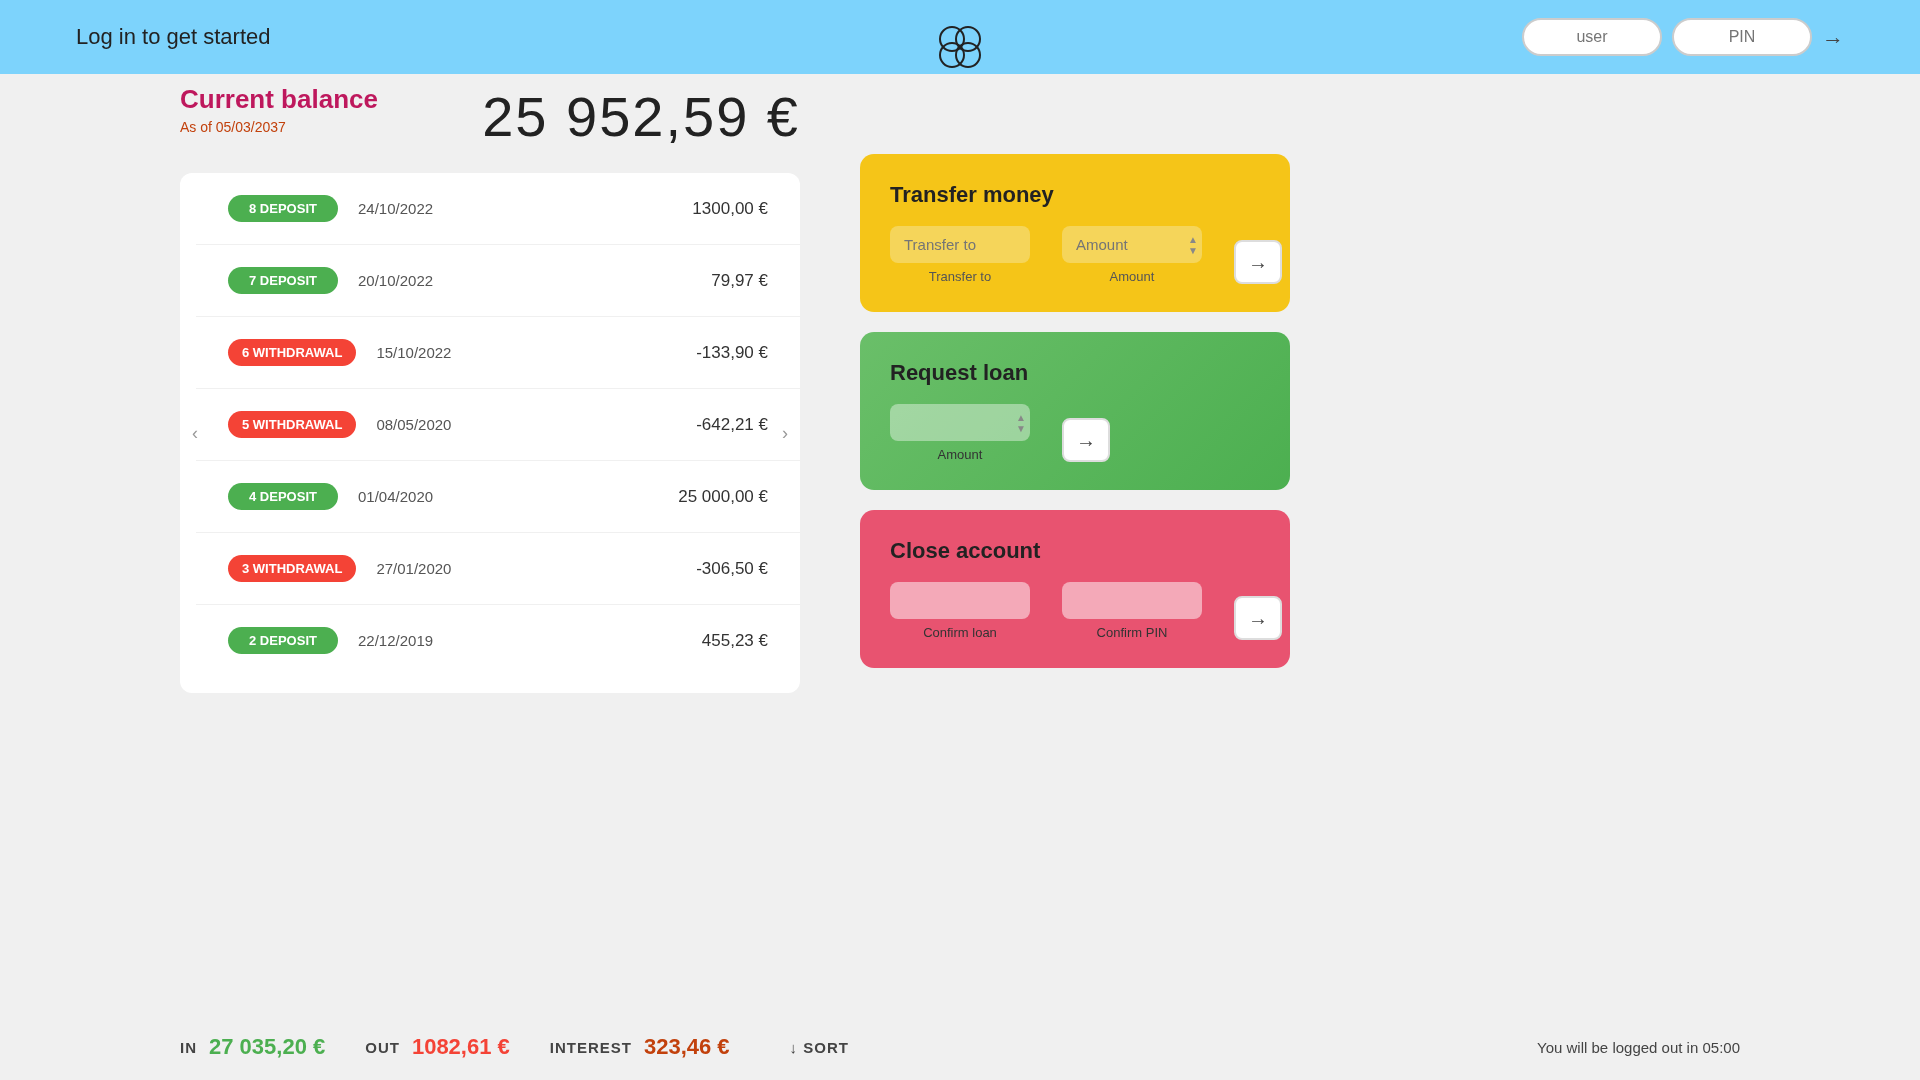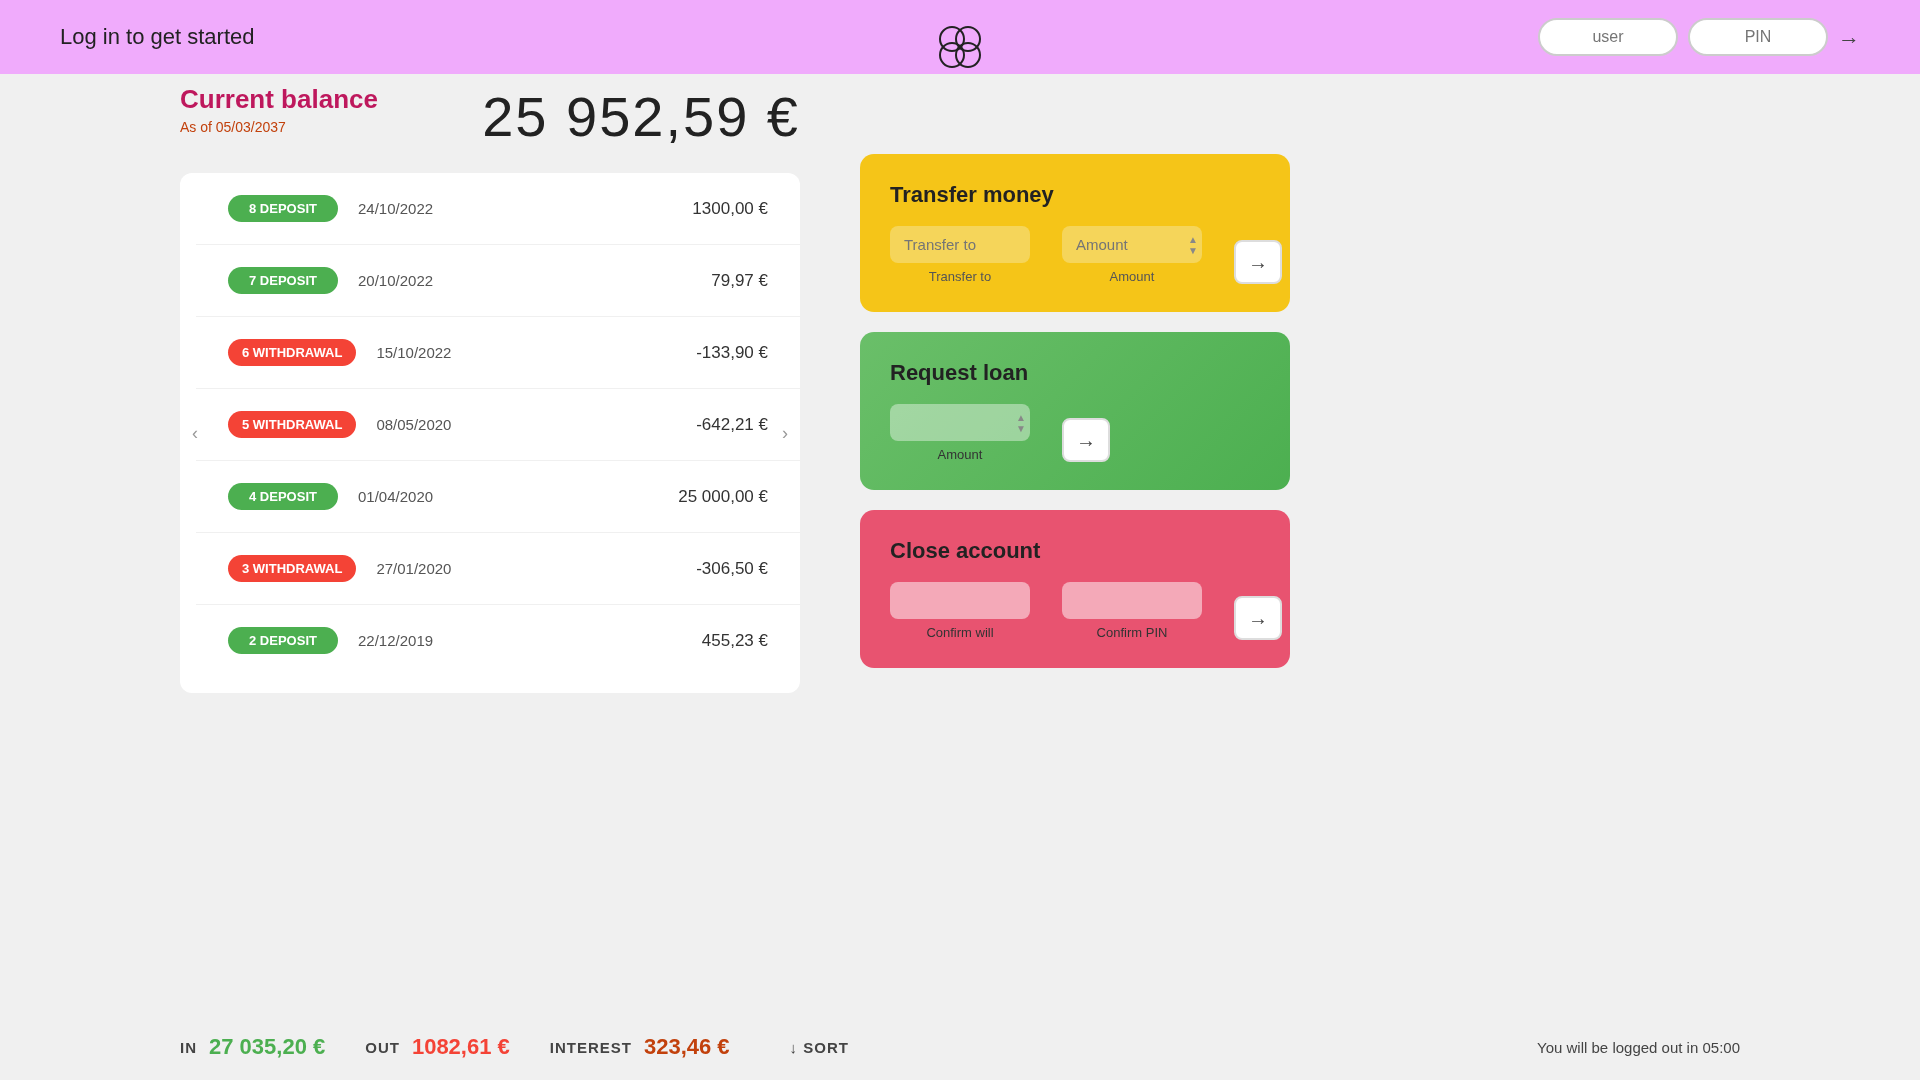--- a/index.html
+++ b/index.html
@@ -10,22 +10,22 @@
       height: 1080px;
       overflow: hidden;
       position: relative;
     }
 
     
     .header {
       display: flex;
       align-items: center;
       justify-content: space-between;
-      padding: 18px 60px;
-      background: #f0abfc;
+      padding: 18px 76px;
+      background: #7dd3fc;
     }
     .header-title {
       font-size: 22px;
       font-weight: 400;
       color: #222;
     }
     .header-logo {
       position: absolute;
       left: 50%;
       transform: translateX(-50%);
@@ -455,21 +455,21 @@
         </div>
         <button class="card-btn">→</button>
       </div>
     </div>
 
     <div class="card card-close">
       <div class="card-title">Close account</div>
       <div class="card-row">
         <div class="card-field-group">
           <input class="card-input" type="text" style="">
-          <span class="card-field-label">Confirm will</span>
+          <span class="card-field-label">Confirm loan</span>
         </div>
         <div class="card-field-group">
           <input class="card-input" type="password" style="">
           <span class="card-field-label">Confirm PIN</span>
         </div>
         <button class="card-btn">→</button>
       </div>
     </div>
 
   </div>

